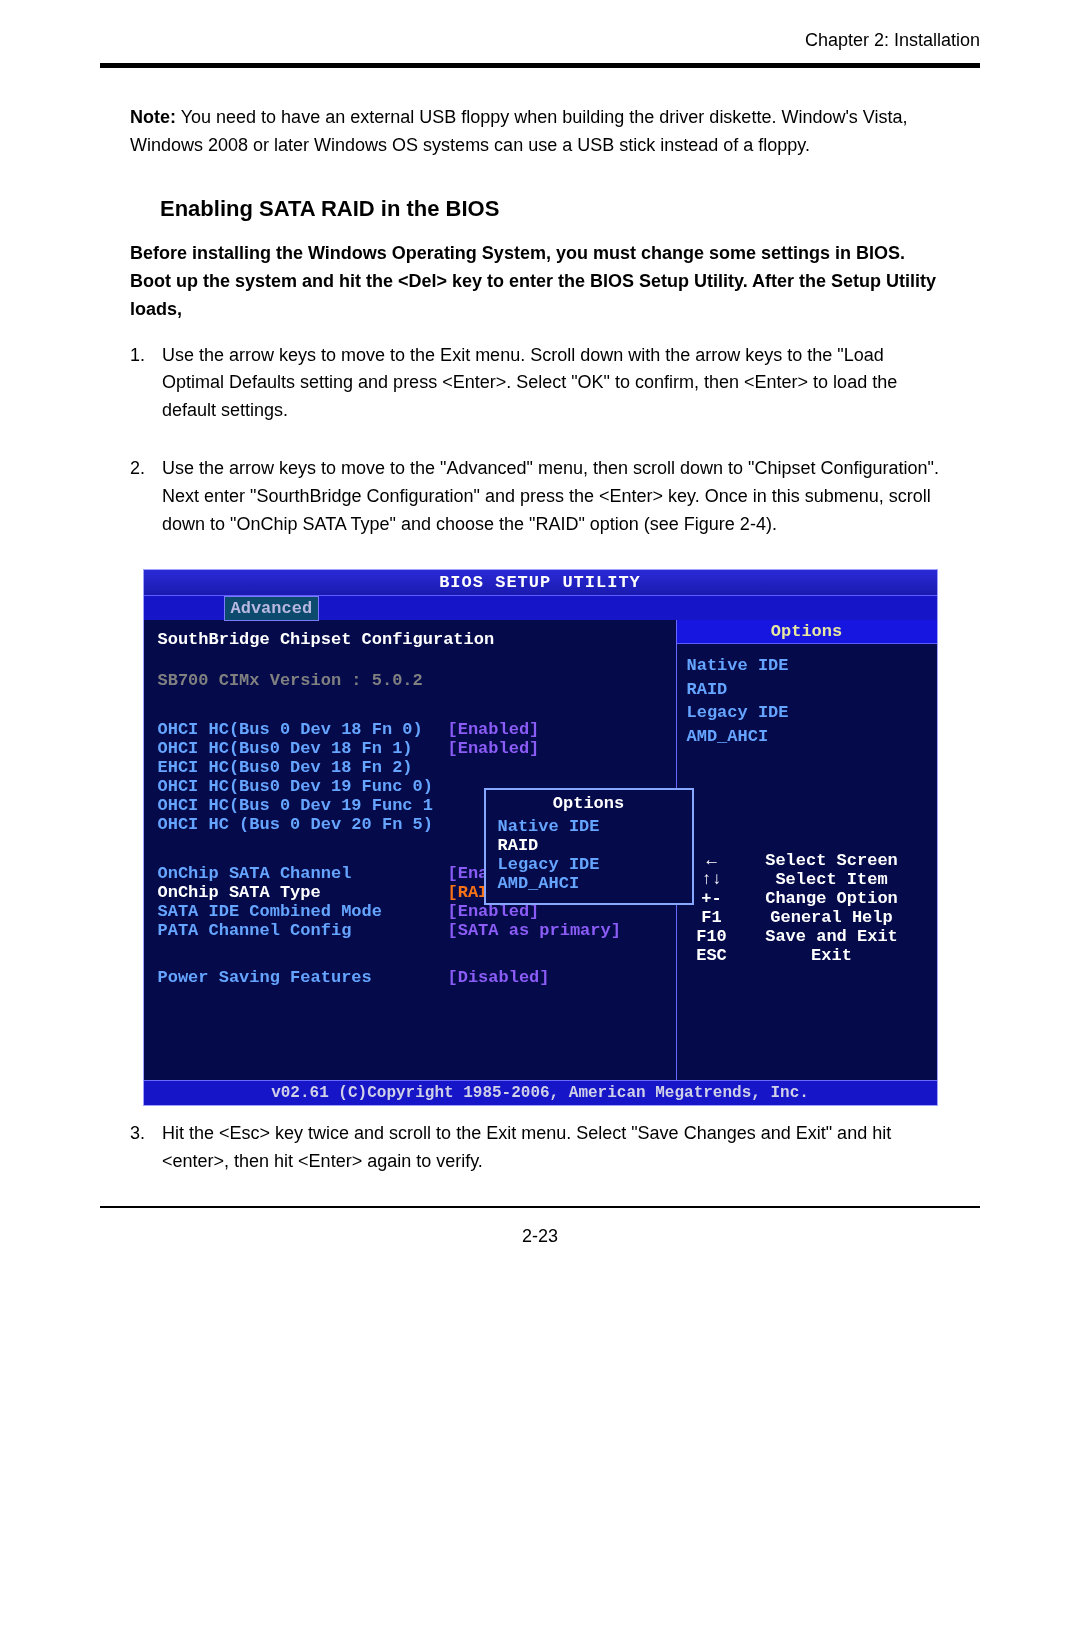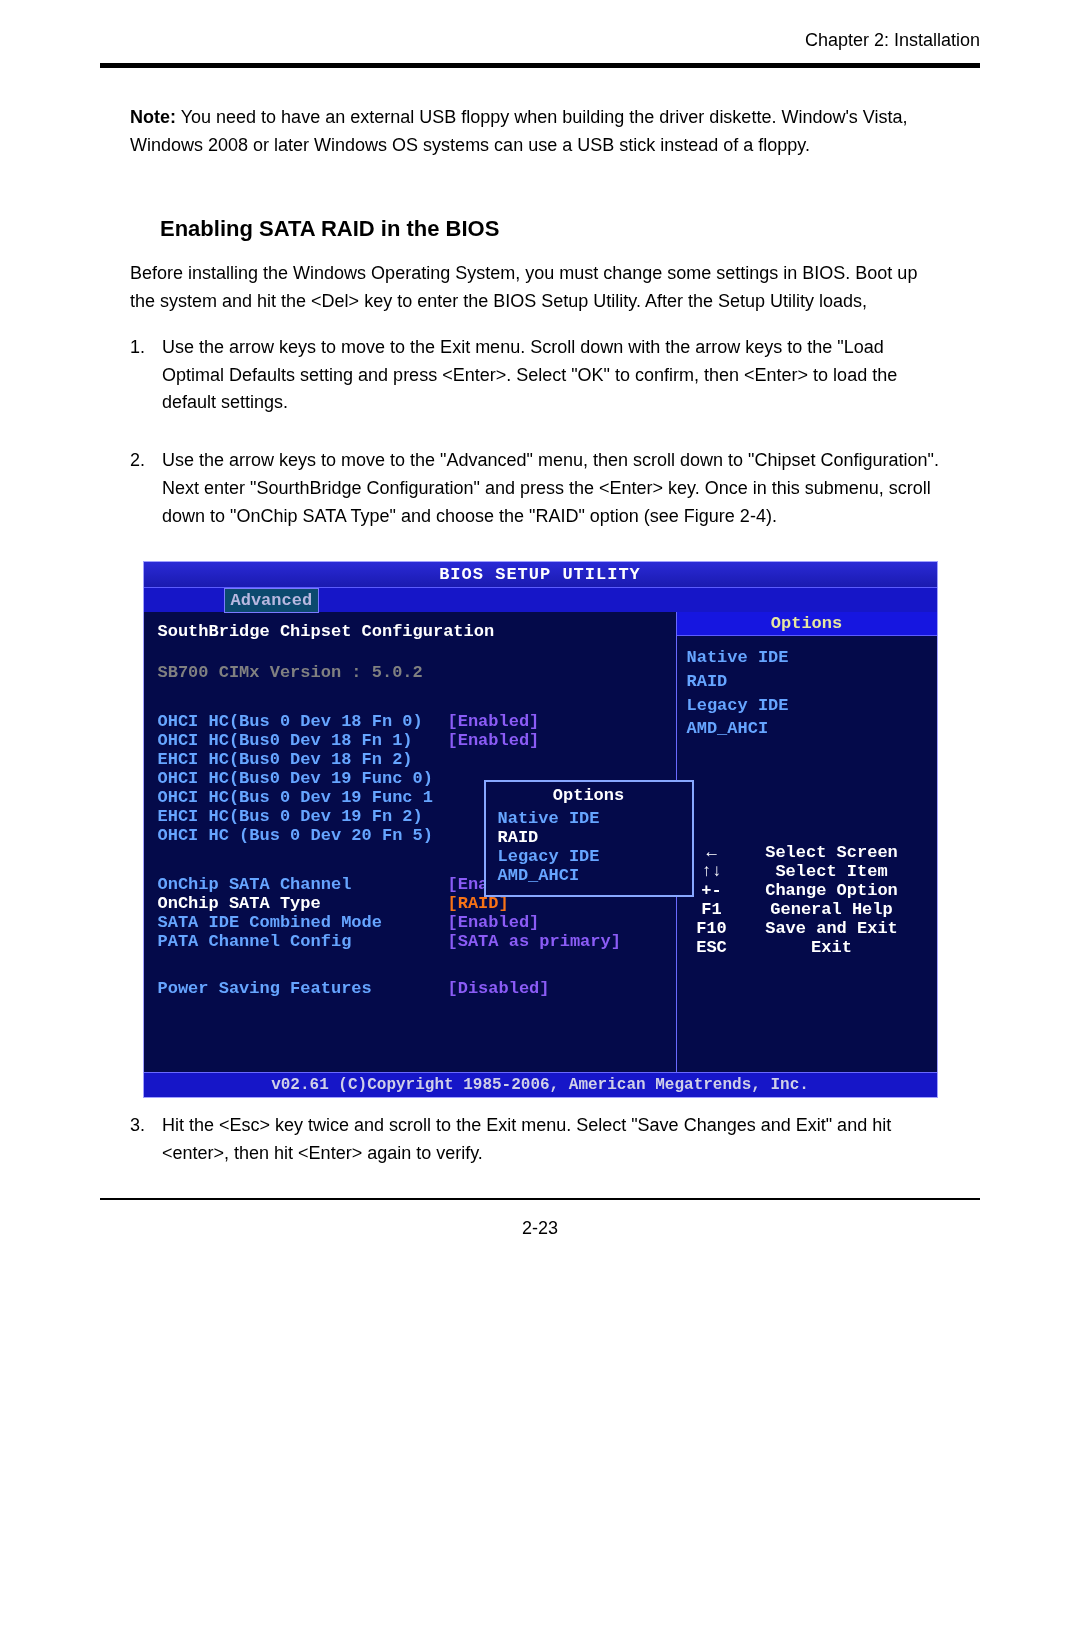--- a/index.html
+++ b/index.html
@@ -19,29 +19,29 @@
     text-align: right;
     font-size: 18px;
     padding: 10px 0 12px 0;
   }
   .rule-thick { border: none; border-top: 5px solid #000; margin: 0; }
   .content {
     padding: 36px 30px 0 30px;
     font-size: 18px;
     line-height: 1.55;
   }
-  .note { margin-bottom: 52px; }
+  .note { margin-bottom: 32px; }
   .note b { font-weight: bold; }
   .section-indent { padding-left: 30px; }
   .section-title {
     font-size: 22px;
     font-weight: bold;
     margin-bottom: 14px;
   }
-  .intro { margin-bottom: 18px; padding-right: 4px; }
+  .intro { margin-bottom: 18px; padding-right: 4px; font-weight: bold; }
   ol.steps { list-style: none; padding: 0; }
   ol.steps li {
     display: flex;
     margin-bottom: 30px;
   }
   ol.steps li .num {
     width: 32px;
     flex: 0 0 32px;
   }
   ol.steps li .txt { flex: 1; }
@@ -215,24 +215,20 @@
           </div>
         <div class="bios-row">
             <span class="lbl">OHCI HC(Bus0 Dev 19 Func 0)</span>
             <span class="val"></span>
           </div>
         <div class="bios-row">
             <span class="lbl">OHCI HC(Bus 0 Dev 19 Func 1</span>
             <span class="val"></span>
           </div>
         <div class="bios-row">
-            <span class="lbl">EHCI HC(Bus 0 Dev 19 Fn 2)</span>
-            <span class="val"></span>
-          </div>
-        <div class="bios-row">
             <span class="lbl">OHCI HC (Bus 0 Dev 20 Fn 5)</span>
             <span class="val"></span>
           </div>
 
         <div class="bios-group2">
           <div class="bios-row">
               <span class="lbl">OnChip SATA Channel</span>
               <span class="val">[Enabled]</span>
             </div>
           <div class="bios-row white">

